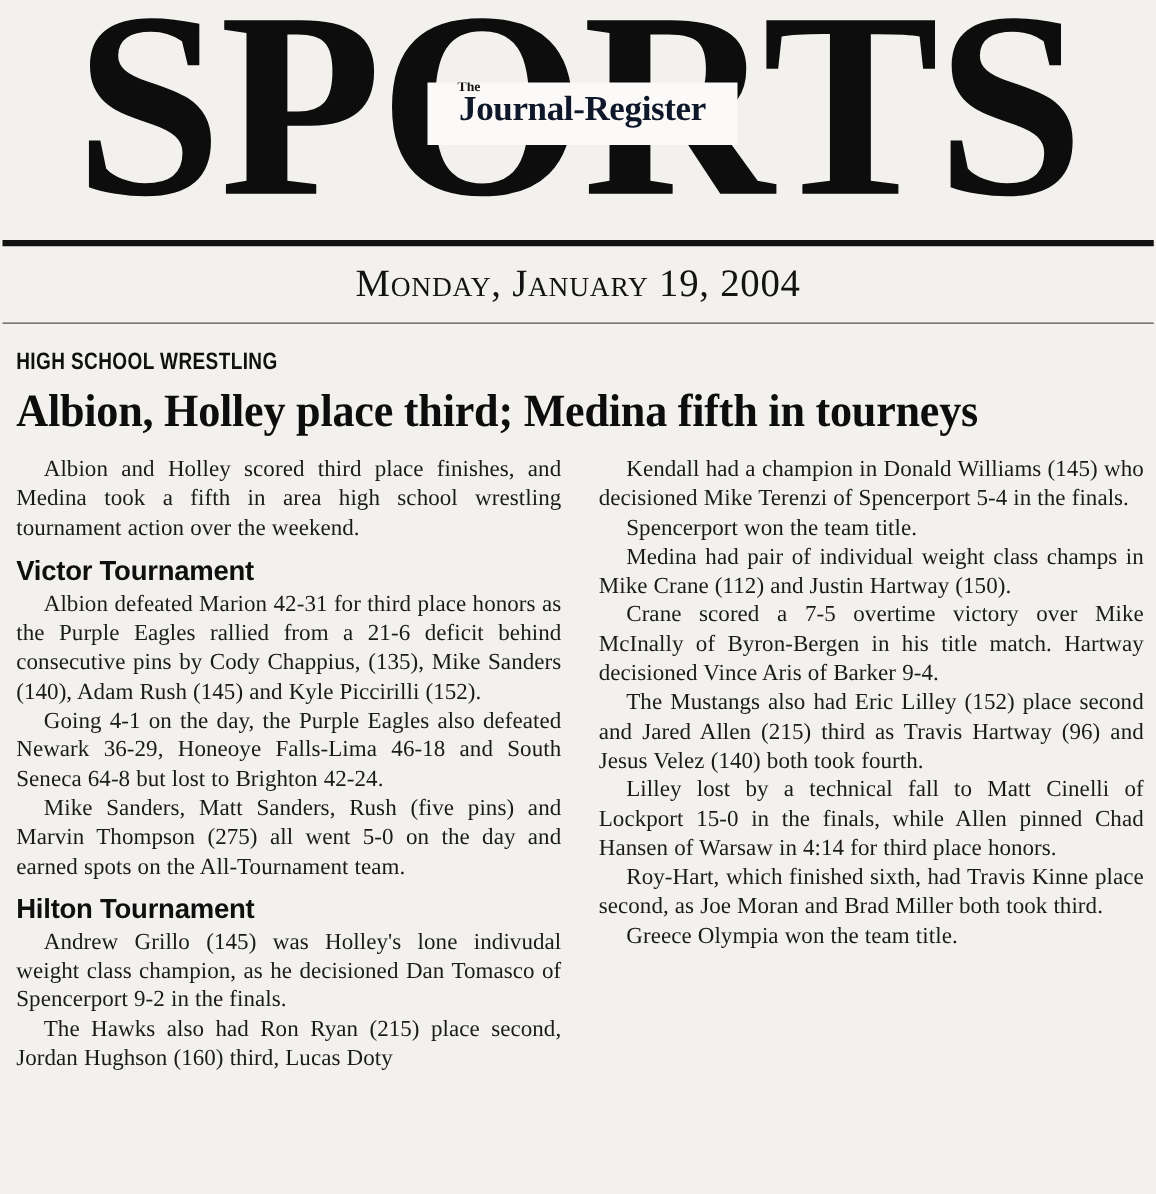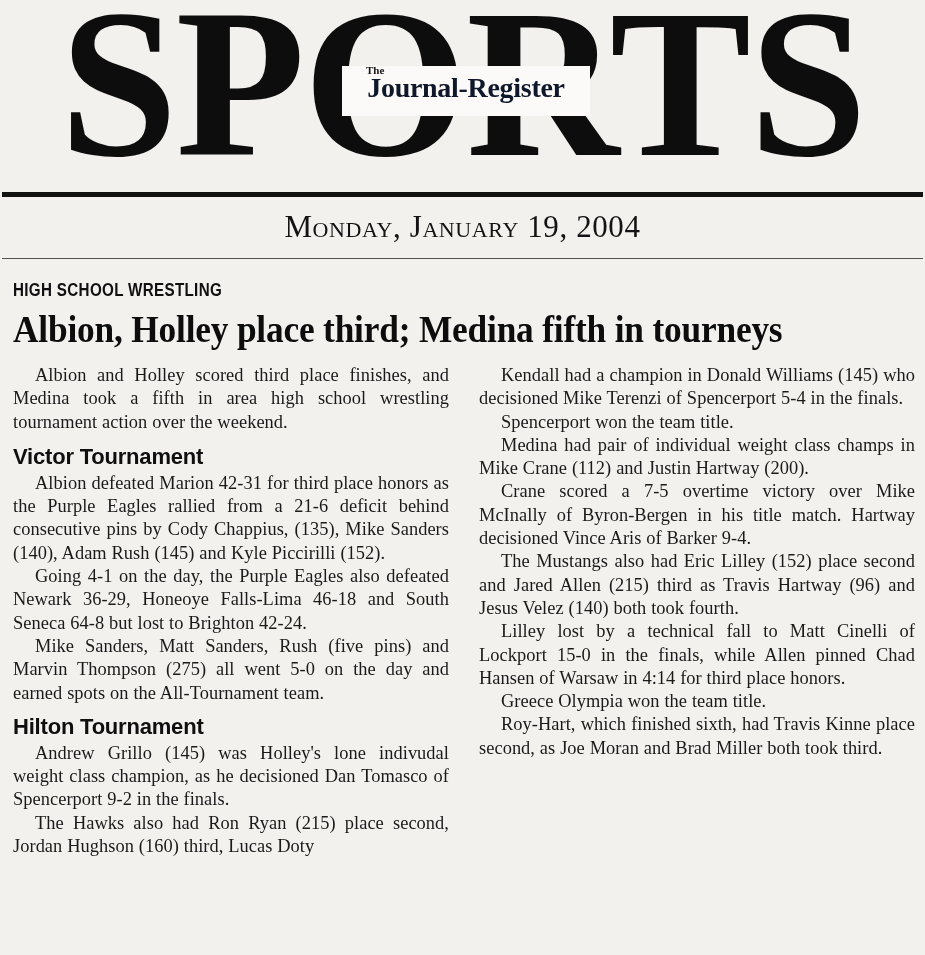--- a/index.html
+++ b/index.html
@@ -188,22 +188,22 @@
       <p>Going 4-1 on the day, the Purple Eagles also defeated Newark 36-29, Honeoye Falls-Lima 46-18 and South Seneca 64-8 but lost to Brighton 42-24.</p>
       <p>Mike Sanders, Matt Sanders, Rush (five pins) and Marvin Thompson (275) all went 5-0 on the day and earned spots on the All-Tournament team.</p>
       <div class="subhead">Hilton Tournament</div>
       <p>Andrew Grillo (145) was Holley's lone indivudal weight class champion, as he decisioned Dan Tomasco of Spencerport 9-2 in the finals.</p>
       <p>The Hawks also had Ron Ryan (215) place second, Jordan Hughson (160) third, Lucas Doty</p>
     </div>
 
     <div class="col">
       <p>Kendall had a champion in Donald Williams (145) who decisioned Mike Terenzi of Spencerport 5-4 in the finals.</p>
       <p>Spencerport won the team title.</p>
-      <p>Medina had pair of individual weight class champs in Mike Crane (112) and Justin Hartway (200).</p>
+      <p>Medina had pair of individual weight class champs in Mike Crane (112) and Justin Hartway (150).</p>
       <p>Crane scored a 7-5 overtime victory over Mike McInally of Byron-Bergen in his title match. Hartway decisioned Vince Aris of Barker 9-4.</p>
       <p>The Mustangs also had Eric Lilley (152) place second and Jared Allen (215) third as Travis Hartway (96) and Jesus Velez (140) both took fourth.</p>
       <p>Lilley lost by a technical fall to Matt Cinelli of Lockport 15-0 in the finals, while Allen pinned Chad Hansen of Warsaw in 4:14 for third place honors.</p>
+      <p>Roy-Hart, which finished sixth, had Travis Kinne place second, as Joe Moran and Brad Miller both took third.</p>
       <p>Greece Olympia won the team title.</p>
-      <p>Roy-Hart, which finished sixth, had Travis Kinne place second, as Joe Moran and Brad Miller both took third.</p>
     </div>
 
   </div>
 </div>
 
 </body></html>

